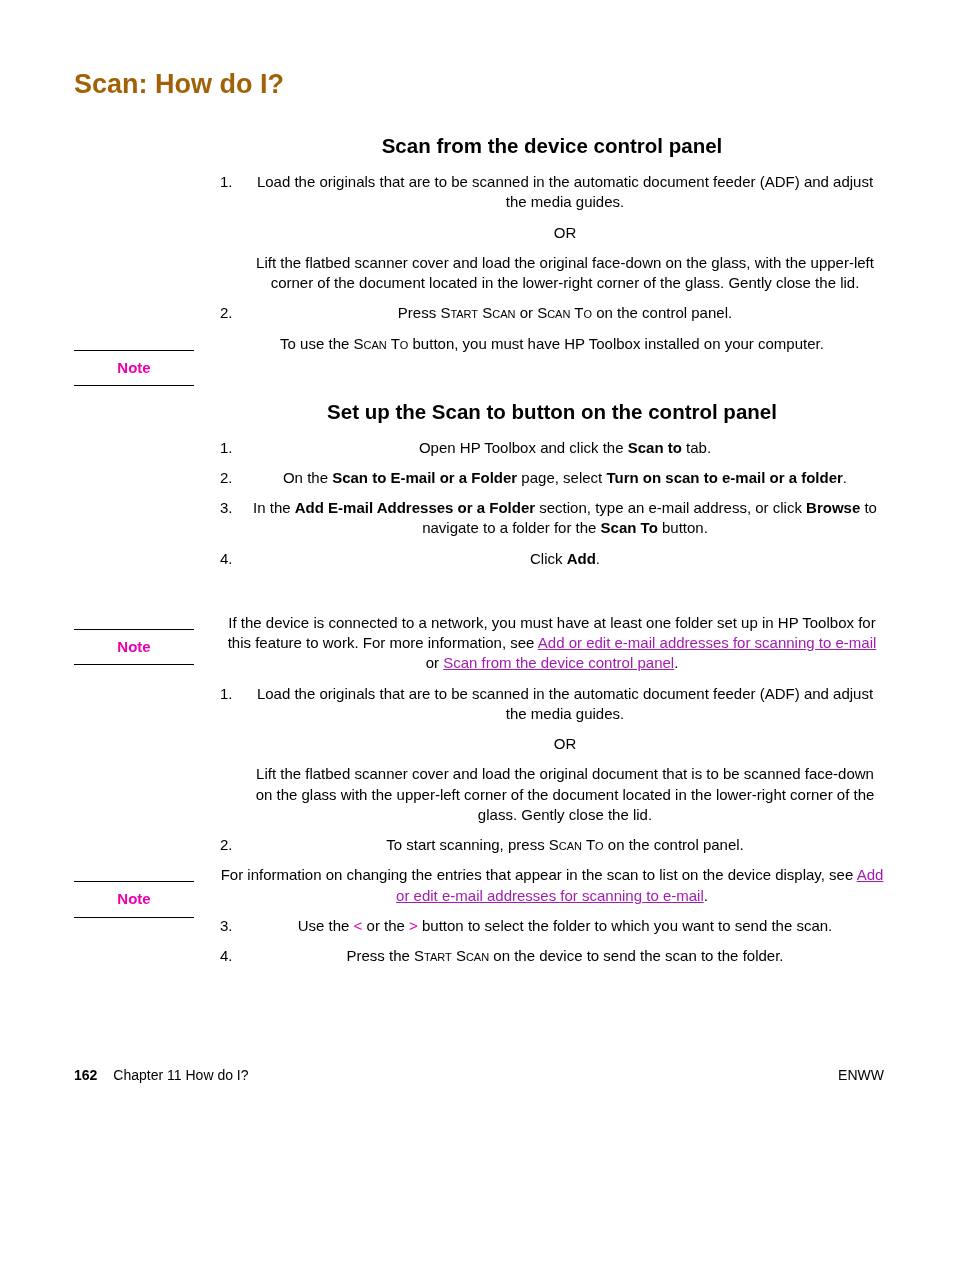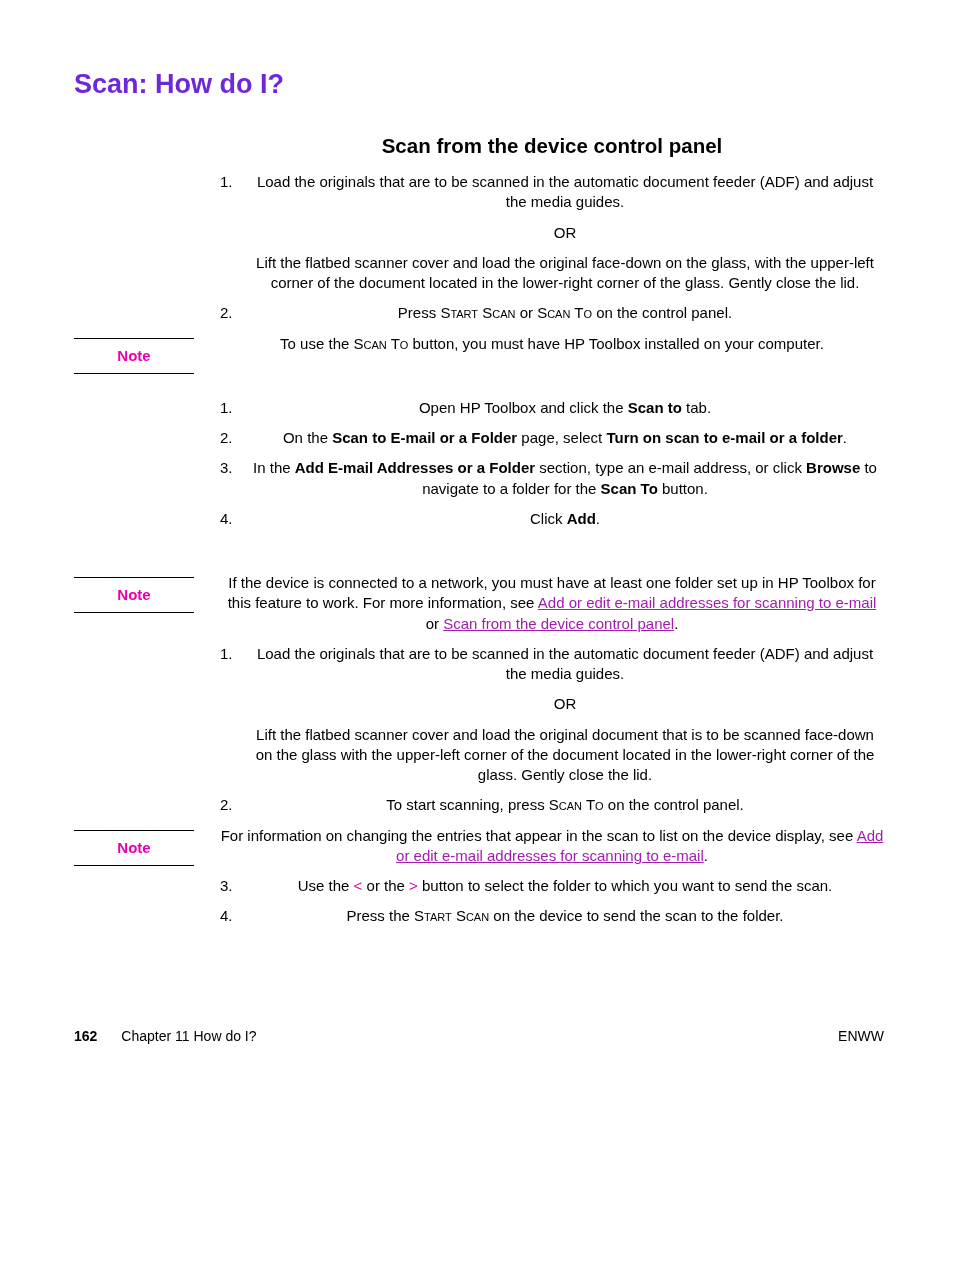--- a/index.html
+++ b/index.html
@@ -6,21 +6,21 @@
     font-family: Arial, Helvetica, sans-serif;
     font-size: 15px;
     line-height: 1.35;
     margin: 0;
     padding: 66px 70px 50px 74px;
     width: 954px;
     box-sizing: border-box;
     color: #000;
   }
   .page-title {
-    color: #6d28d9;
+    color: #a16207;
     font-size: 27px;
     font-weight: bold;
     margin-bottom: 30px;
   }
   .content {
     margin-left: 146px;
   }
   .intro {
     margin-bottom: 44px;
   }
@@ -54,21 +54,21 @@
   .sub-para {
     margin-top: 10px;
   }
   .note-row {
     position: relative;
     margin: 10px 0;
   }
   .note-label {
     position: absolute;
     left: -146px;
-    top: 4px;
+    top: 16px;
     width: 120px;
     color: #ea00b0;
     font-weight: bold;
     border-top: 1.5px solid #000;
     border-bottom: 1.5px solid #000;
     padding: 7px 0;
   }
   .note-body {
     padding-top: 0;
   }
@@ -82,21 +82,21 @@
   }
   .footer {
     display: flex;
     justify-content: space-between;
     align-items: baseline;
     margin-top: 100px;
     font-size: 14px;
   }
   .footer-left {
     display: flex;
-    gap: 24px;
+    gap: 16px;
   }
   .pgnum {
     font-weight: bold;
   }
   b { font-weight: bold; }
 </style>
 </head>
 <body>
 
 <div class="page-title">Scan: How do I?</div>
@@ -118,20 +118,21 @@
     </ol>
     <div class="note-row">
       <div class="note-label">Note</div>
       <div class="note-body">
         <span>To use the </span><span class="scaps">Scan To</span><span> button, you must have HP Toolbox installed on your computer.</span>
       </div>
     </div>
   </div>
 
   <div class="section">
+    <h2>Set up the Scan to button on the control panel</h2>
     <ol>
       <li>
         <span>Open HP Toolbox and click the </span><b>Scan to</b><span> tab.</span>
       </li>
       <li>
         <span>On the </span><b>Scan to E-mail or a Folder</b><span> page, select </span><b>Turn on scan to e-mail or a folder</b><span>.</span>
       </li>
       <li>
         <span>In the </span><b>Add E-mail Addresses or a Folder</b><span> section, type an e-mail address, or click </span><b>Browse</b><span> to navigate to a folder for the </span><b>Scan To</b><span> button.</span>
       </li>

